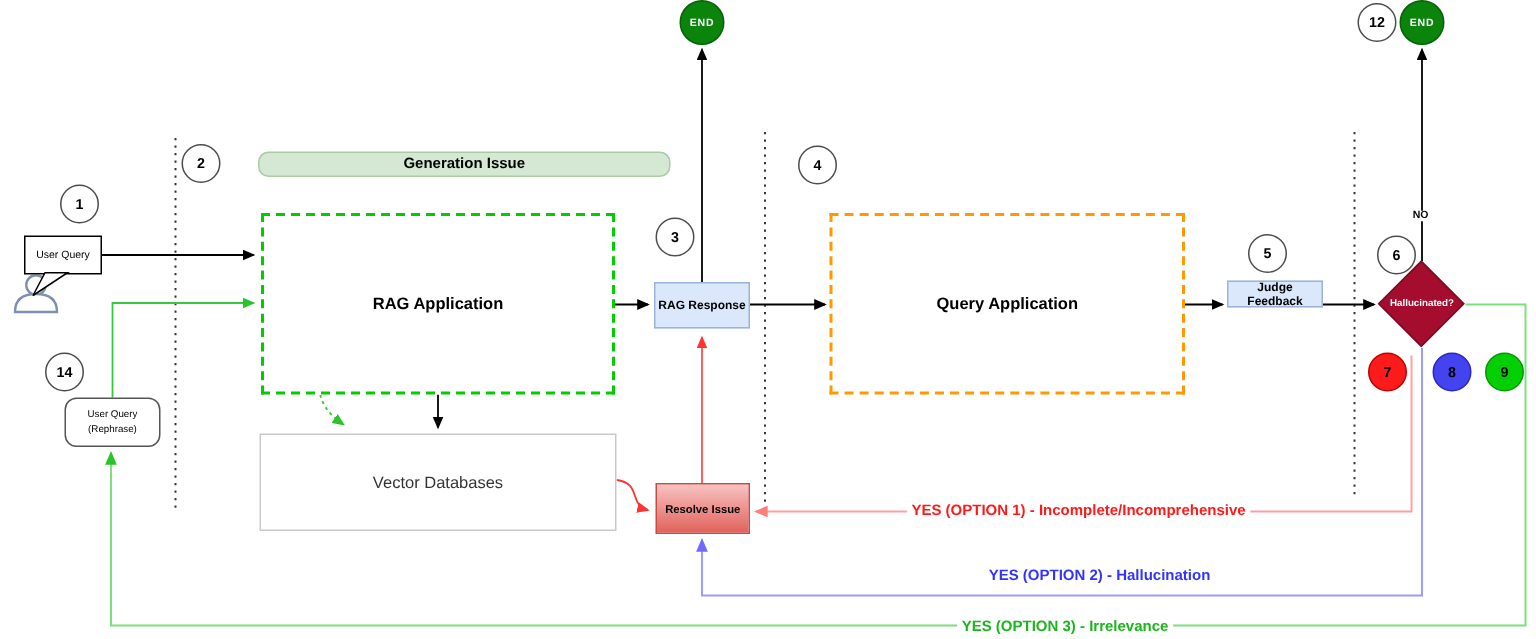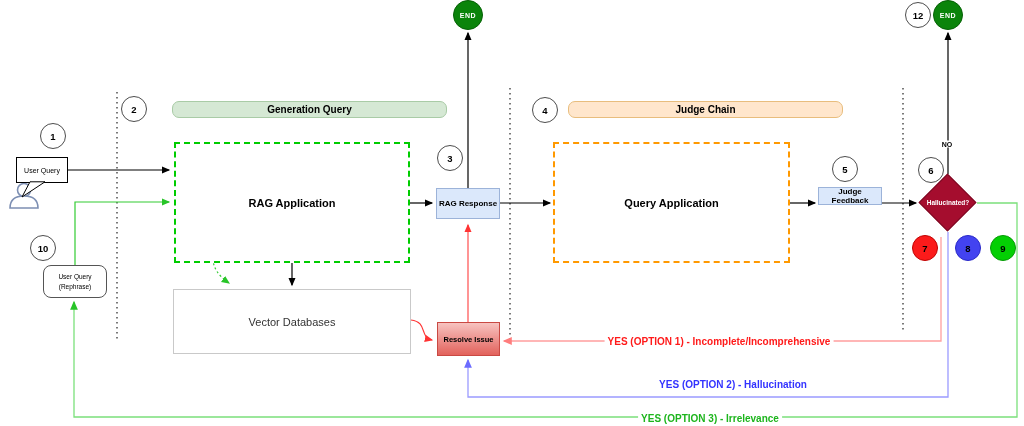--- a/index.html
+++ b/index.html
@@ -86,24 +86,21 @@
       <circle cx="24" cy="190" r="6.5" fill="#fff" stroke="#7d8fb3" stroke-width="1.6"></circle>
       <path d="M 10 208 Q 10 196 24 196 Q 38 196 38 208 Z" fill="#fff" stroke="#7d8fb3" stroke-width="1.6"></path>
     </g>
   </svg>
 
   <svg style="position:absolute;left:18px;top:181px;z-index:4;" width="30" height="18">
     <polygon points="12,0.8 27,0.8 4,16" fill="#fff" stroke="#000" stroke-width="1"></polygon>
   </svg>
 
   <div class="node lane-header green" style="left:172px;top:101px;width:275px;">
-      <span>Generation Query</span>
-    </div>
-  <div class="node lane-header orange" style="left:568px;top:101px;width:275px;">
-      <span>Judge Chain</span>
+      <span>Generation Issue</span>
     </div>
 
   <div class="node bubble" style="left:16px;top:157px;width:52px;height:26px;">
       <span>User Query</span>
     </div>
 
   <div class="node dashed-box green" style="left:174px;top:142px;width:236px;height:121px;text-align:right;">
       <span>RAG Application</span>
     </div>
 
@@ -163,21 +160,21 @@
   <div class="node step red" style="left:912px;top:235px;">
       <span>7</span>
     </div>
   <div class="node step blue" style="left:955px;top:235px;">
       <span>8</span>
     </div>
   <div class="node step grn" style="left:990px;top:235px;">
       <span>9</span>
     </div>
   <div class="node step" style="left:30px;top:235px;">
-      <span>10</span>
+      <span>14</span>
     </div>
   <div class="node step" style="left:905px;top:2px;">
       <span>12</span>
     </div>
 
   <div class="edge-label no-label" style="left:947px;top:144px;color:#000;">NO</div>
   <div class="edge-label bg" style="left:719px;top:341px;color:#ff1a1a;">YES (OPTION 1) - Incomplete/Incomprehensive</div>
   <div class="edge-label" style="left:733px;top:384px;color:#3333ff;">YES (OPTION 2) - Hallucination</div>
   <div class="edge-label bg" style="left:710px;top:418px;color:#1db51d;">YES (OPTION 3) - Irrelevance</div>
 

